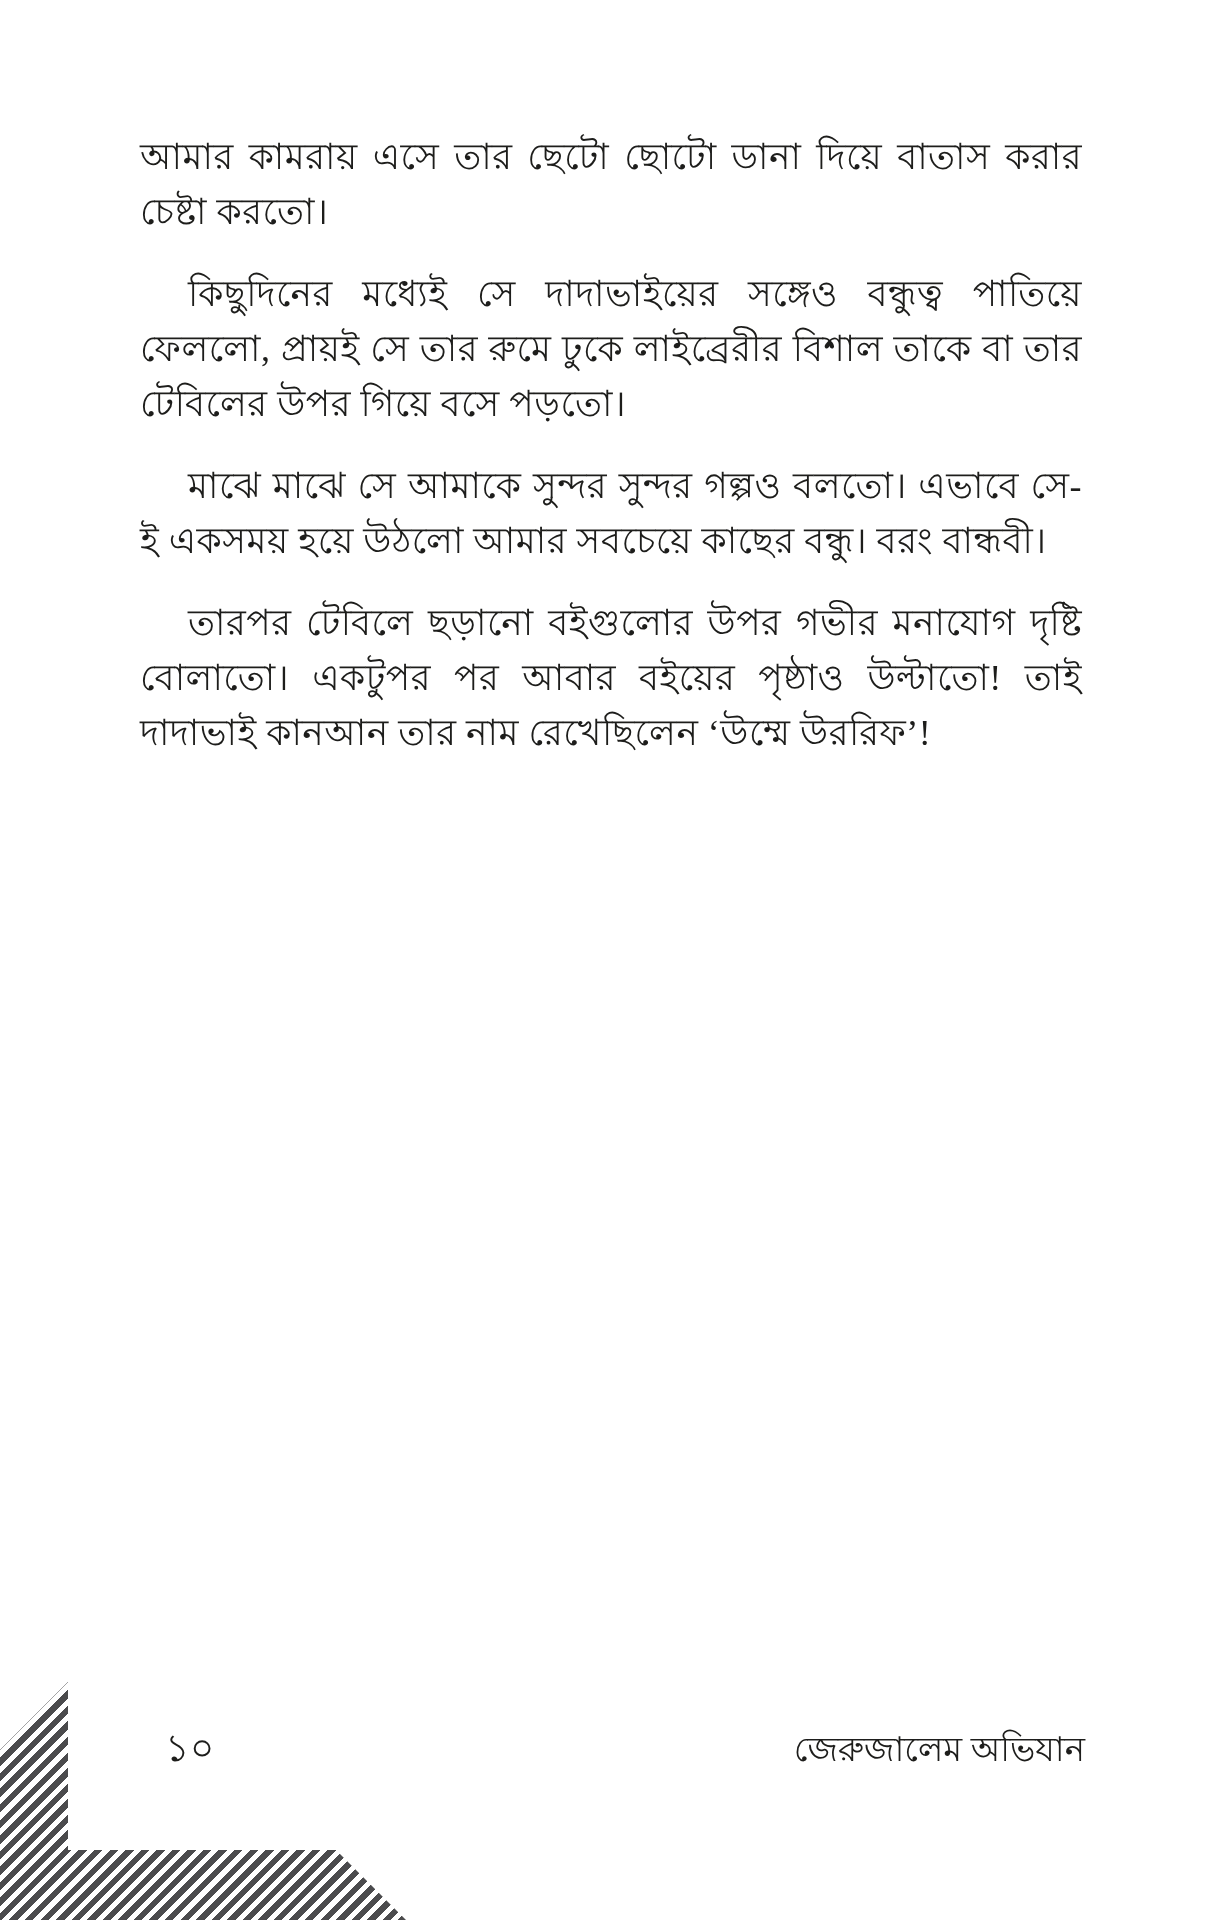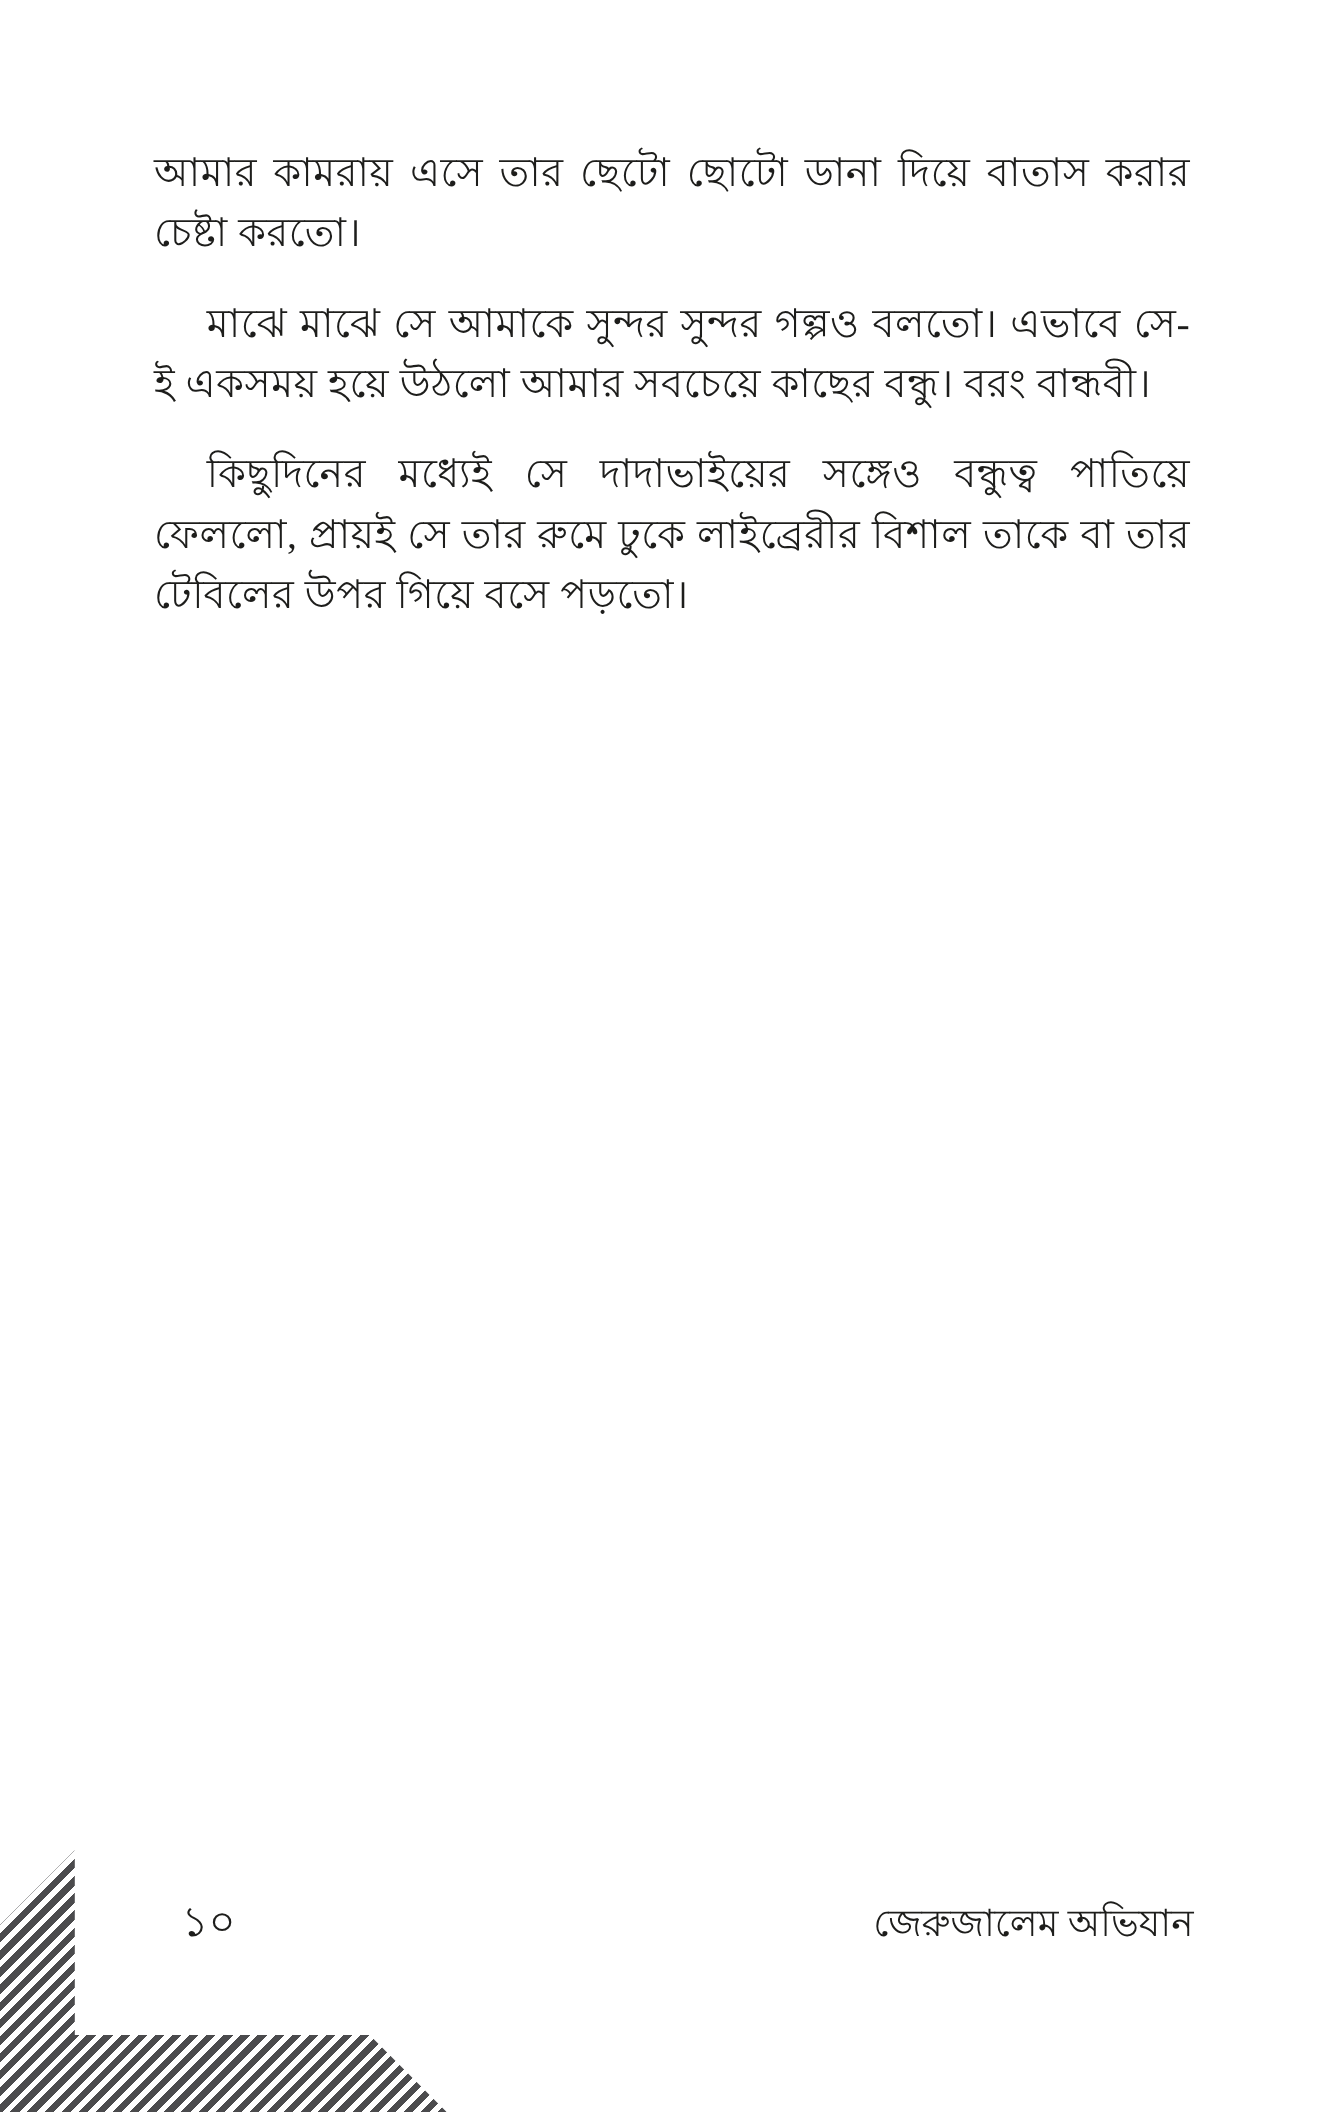--- a/index.html
+++ b/index.html
@@ -79,22 +79,23 @@
     );
   }
 </style>
 </head>
 <body>
 
 <div class="page" style="background: rgb(255, 255, 255); color: rgb(29, 29, 27);">
 
   <main class="text-block">
     <p class="para no-indent">আমার কামরায় এসে তার ছেটো ছোটো ডানা দিয়ে বাতাস করার চেষ্টা করতো।</p>
+    <p class="para">কিছুদিনের মধ্যেই সে দাদাভাইয়ের সঙ্গেও বন্ধুত্ব পাতিয়ে ফেললো, প্রায়ই সে তার রুমে ঢুকে লাইব্রেরীর বিশাল তাকে বা তার টেবিলের উপর গিয়ে বসে পড়তো।</p>
     <p class="para">মাঝে মাঝে সে আমাকে সুন্দর সুন্দর গল্পও বলতো। এভাবে সে-ই একসময় হয়ে উঠলো আমার সবচেয়ে কাছের বন্ধু। বরং বান্ধবী।</p>
-    <p class="para">কিছুদিনের মধ্যেই সে দাদাভাইয়ের সঙ্গেও বন্ধুত্ব পাতিয়ে ফেললো, প্রায়ই সে তার রুমে ঢুকে লাইব্রেরীর বিশাল তাকে বা তার টেবিলের উপর গিয়ে বসে পড়তো।</p>
+    <p class="para">তারপর টেবিলে ছড়ানো বইগুলোর উপর গভীর মনাযোগ দৃষ্টি বোলাতো। একটুপর পর আবার বইয়ের পৃষ্ঠাও উল্টাতো! তাই দাদাভাই কানআন তার নাম রেখেছিলেন ‘উম্মে উররিফ’!</p>
   </main>
 
   <footer class="footer">
     <span class="page-number">১০</span>
     <span class="running-title">জেরুজালেম অভিযান</span>
   </footer>
 
   <div class="corner-decoration" style="--stripe: #4b4b4d;"></div>
 
 </div>

